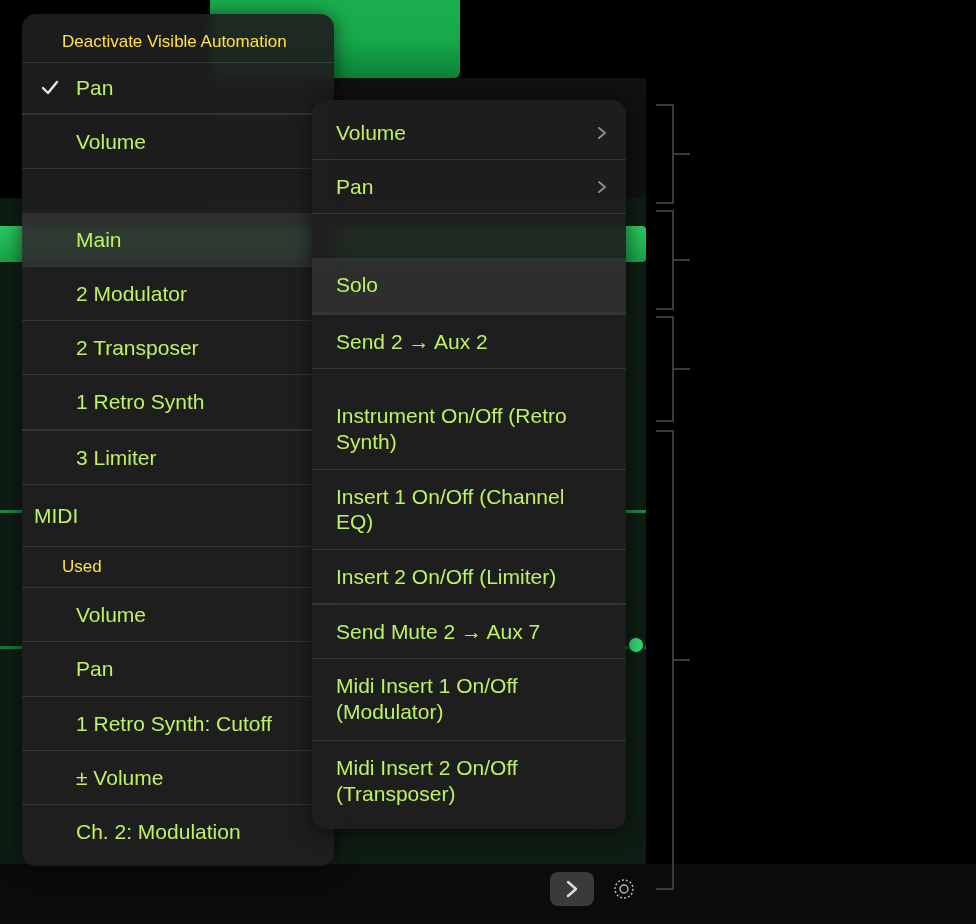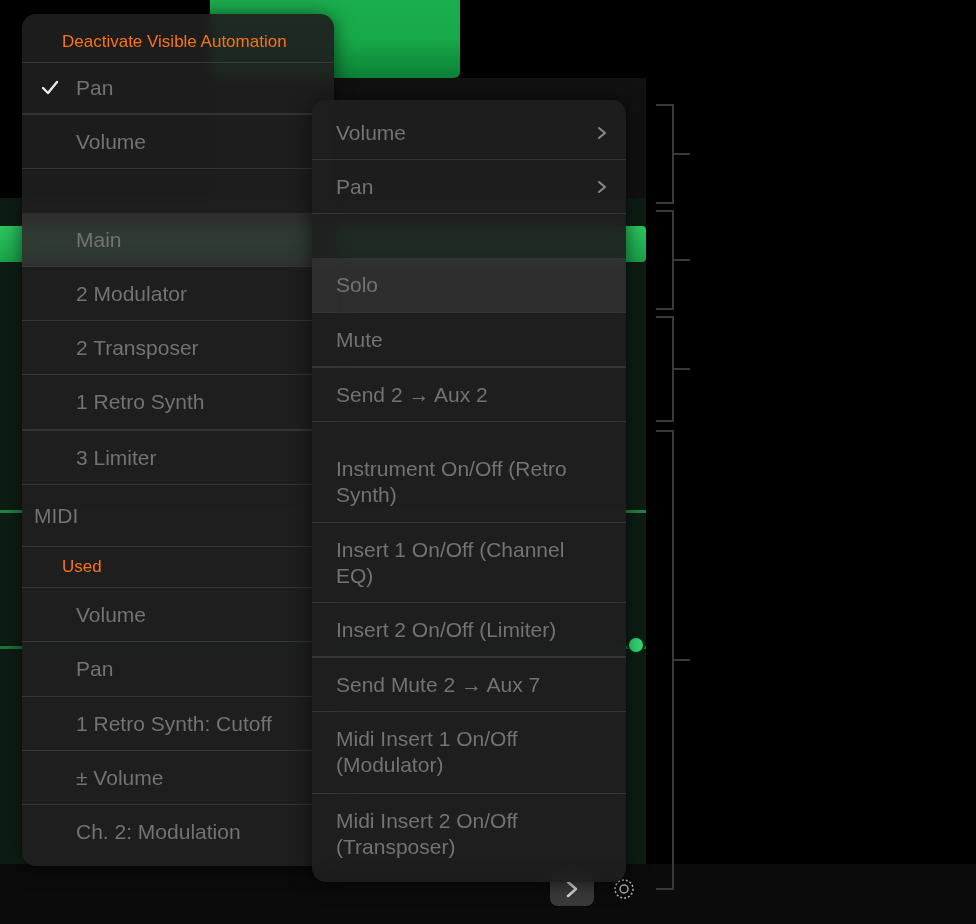--- a/index.html
+++ b/index.html
@@ -97,27 +97,27 @@
     position: absolute;
     background: rgba(30,30,30,0.92);
     box-shadow: 0 2px 20px rgba(0,0,0,0.6);
     border-radius: 14px;
     padding: 6px 0 8px 0;
     backdrop-filter: blur(6px);
   }
   .menu .item, .menu .header-item {
     font-size: 21px;
     padding: 14px 22px 14px 54px;
-    color: #737373;
+    color: #bef264;
     position: relative;
     line-height: 1.2;
   }
   .menu .header-item {
     font-size: 17px;
-    color: #f97316;
+    color: #fde047;
     padding-top: 10px;
     padding-bottom: 10px;
     padding-left: 40px;
   }
   .menu .item.compact { padding-top: 12px; padding-bottom: 12px; }
   .menu .sep {
     height: 1px;
     background: rgba(255,255,255,0.10);
     margin: 0 0;
   }
@@ -246,21 +246,20 @@
     <span class="chev">
       <svg width="12" height="14" viewBox="0 0 12 14">
           <path d="M3 2 L9 7 L3 12" stroke="#8a8a8d" stroke-width="2" fill="none" stroke-linecap="round" stroke-linejoin="round"></path>
         </svg>
     </span>
   </div>
   <div class="sep"></div>
 
   <div class="item highlight"><span>Solo</span></div>
   <div class="sep"></div>
-  <div class="item"><span>Mute</span></div>
   <div class="sep"></div>
   <div class="sep"></div>
   <div class="item"><span>Send 2 → Aux 2</span></div>
   <div class="sep"></div>
 
   <div class="gap"></div>
 
   <div class="item twoline"><span>Instrument On/Off (Retro Synth)</span></div>
   <div class="sep"></div>
   <div class="item"><span>Insert 1 On/Off (Channel EQ)</span></div>

